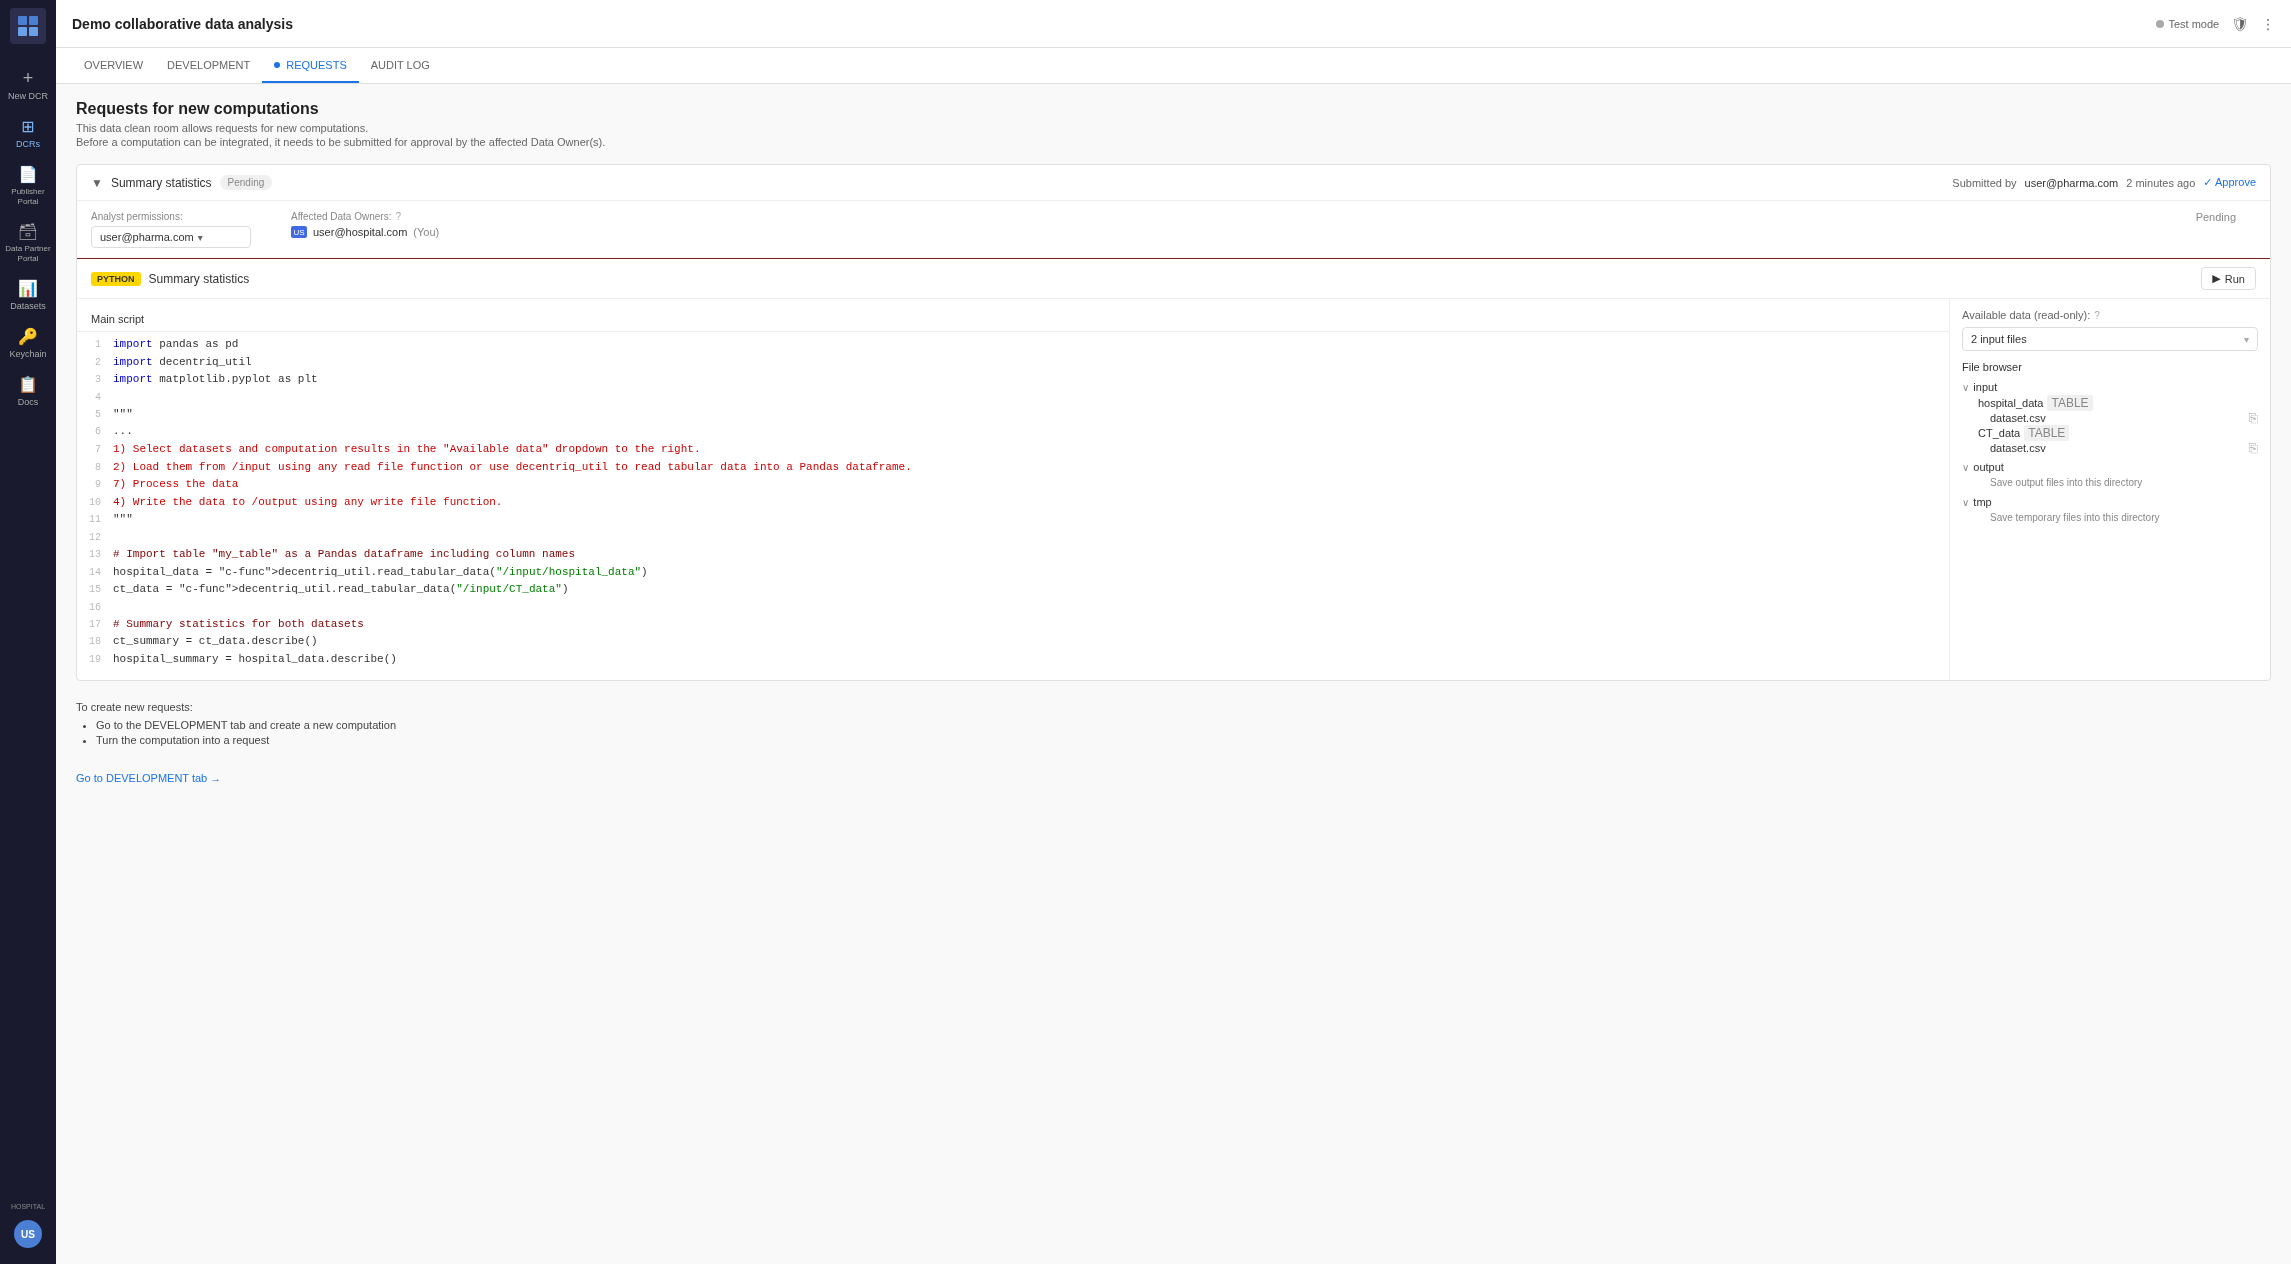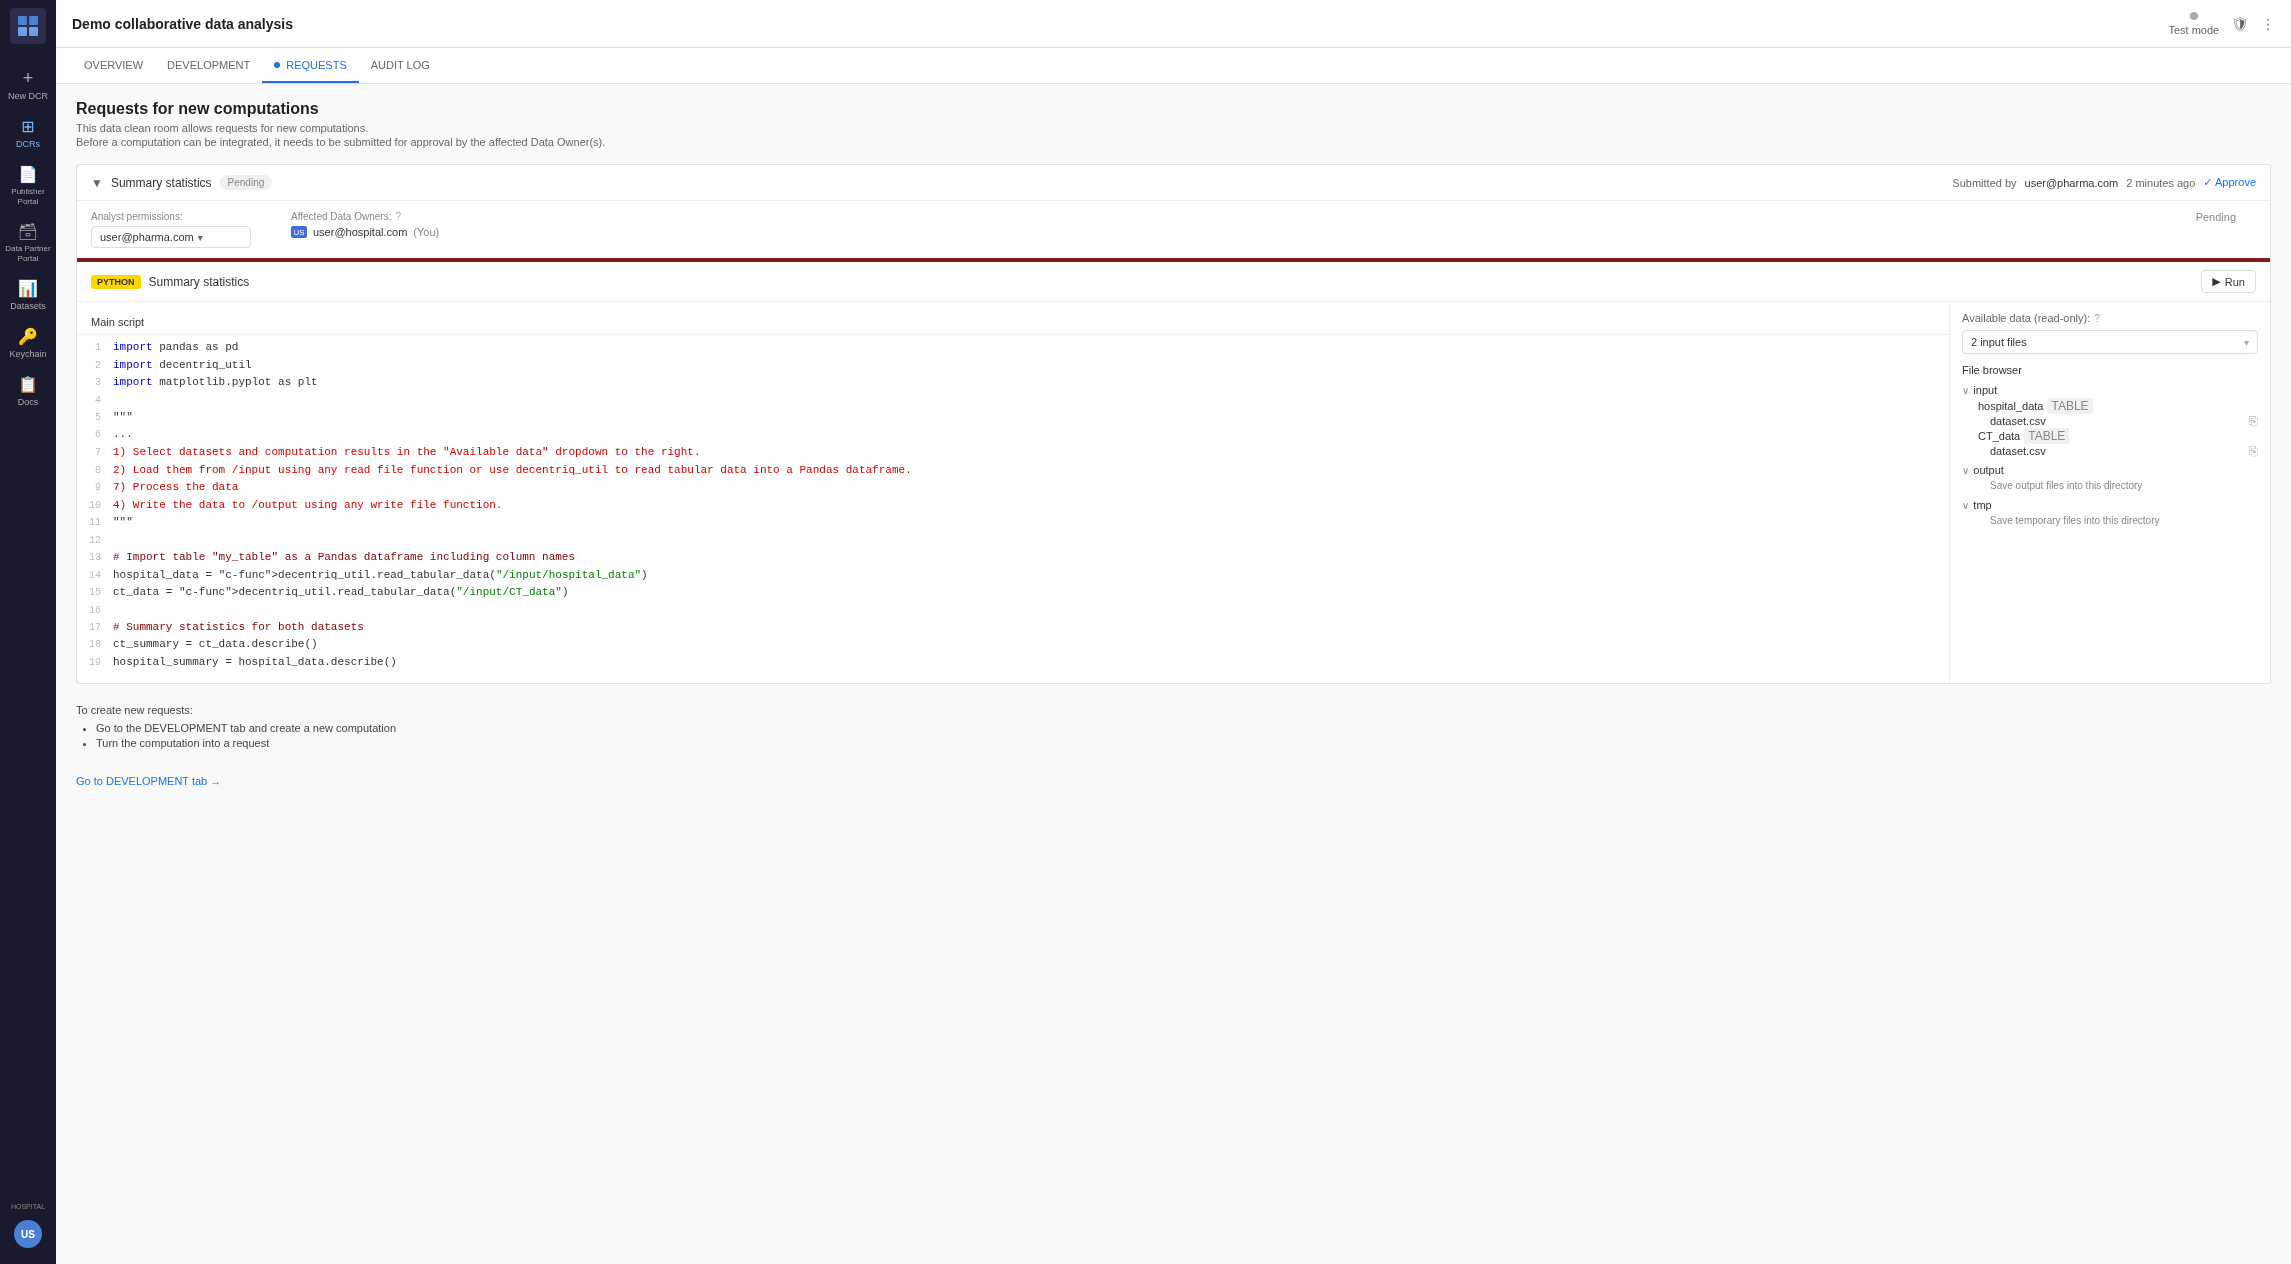--- a/index.html
+++ b/index.html
@@ -60,21 +60,21 @@
     .top-header {
       background: white;
       border-bottom: 1px solid #e0e0e0;
       padding: 0 16px;
       display: flex; align-items: center; justify-content: space-between;
       height: 48px;
       flex-shrink: 0;
     }
     .app-title { font-size: 14px; font-weight: 600; color: #222; }
     .header-right { display: flex; align-items: center; gap: 12px; }
-    .test-mode { display: flex; align-items: center; gap: 4px; font-size: 11px; color: #666; flex-direction: column; }
+    .test-mode { display: flex; align-items: center; gap: 4px; font-size: 11px; color: #666; }
     .test-mode-dot { width: 8px; height: 8px; border-radius: 50%; background: #aaa; }
 
     
     .nav-tabs {
       background: white;
       border-bottom: 1px solid #e0e0e0;
       display: flex; align-items: center;
       padding: 0 16px;
       height: 36px;
       flex-shrink: 0;
@@ -116,21 +116,21 @@
       font-size: 11px; color: #666;
     }
     .approve-btn {
       display: flex; align-items: center; gap: 4px;
       font-size: 11px; color: #1a73e8; cursor: pointer; font-weight: 500;
     }
 
     
     .permissions-row {
       padding: 10px 14px; display: flex; align-items: flex-start; gap: 40px;
-      border-bottom: 4px solid #7f1d1d;
+      border-bottom: 1px solid #7f1d1d;
     }
     .perm-group { display: flex; flex-direction: column; gap: 4px; }
     .perm-label { font-size: 10px; color: #888; }
     .perm-select {
       display: flex; align-items: center; gap: 4px;
       border: 1px solid #ddd; border-radius: 4px; padding: 4px 8px;
       font-size: 11px; min-width: 160px; cursor: pointer;
     }
     .data-owners { display: flex; flex-direction: column; gap: 4px; }
     .data-owner-item { display: flex; align-items: center; gap: 6px; font-size: 11px; }

